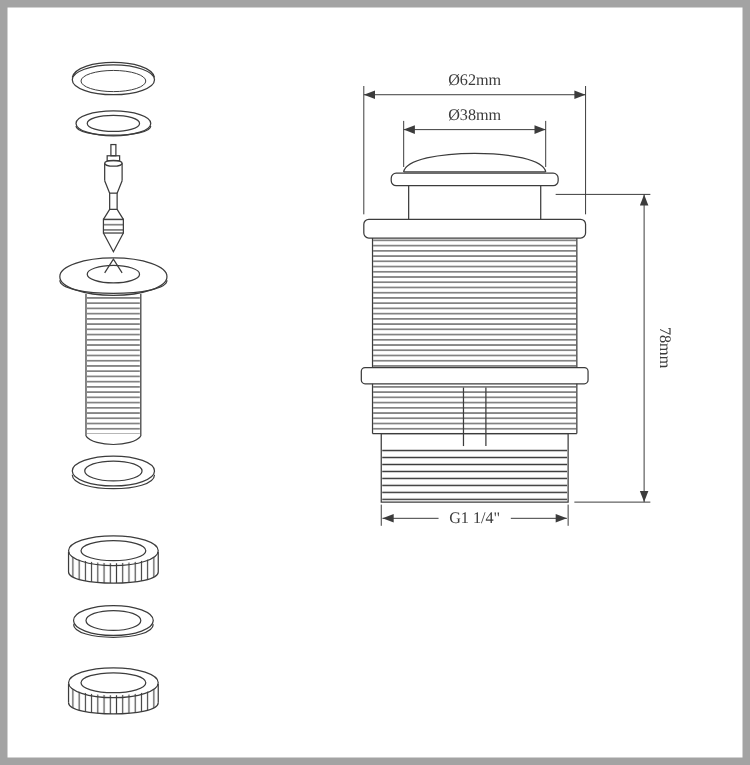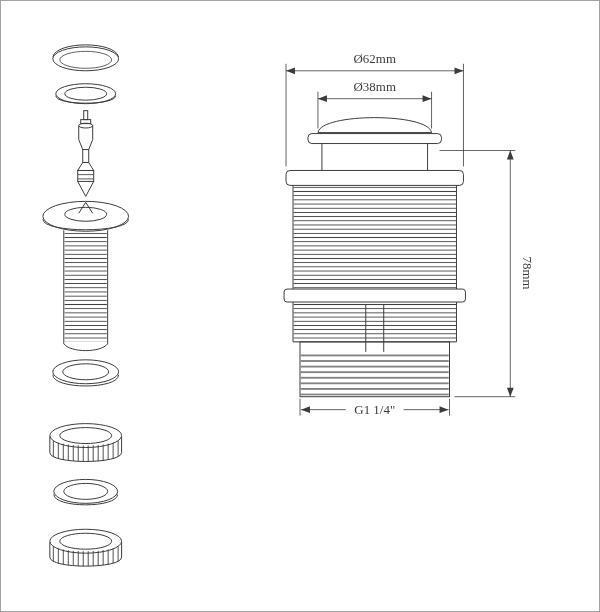--- a/index.html
+++ b/index.html
@@ -5,21 +5,21 @@
   html, body {
     margin: 0;
     padding: 0;
     background: #ffffff;
     font-family: "Liberation Serif", "DejaVu Serif", serif;
   }
   .page {
     width: 600px;
     height: 612px;
     box-sizing: border-box;
-    border: 1px solid #a3a3a3;
+    border: 6px solid #a3a3a3;
     background: #ffffff;
     overflow: hidden;
   }
   svg { display: block; }
 </style>
 </head>
 <body>
 
 <div class="page">
 <svg width="598" height="610" viewBox="0 0 600 612" xmlns="http://www.w3.org/2000/svg">

